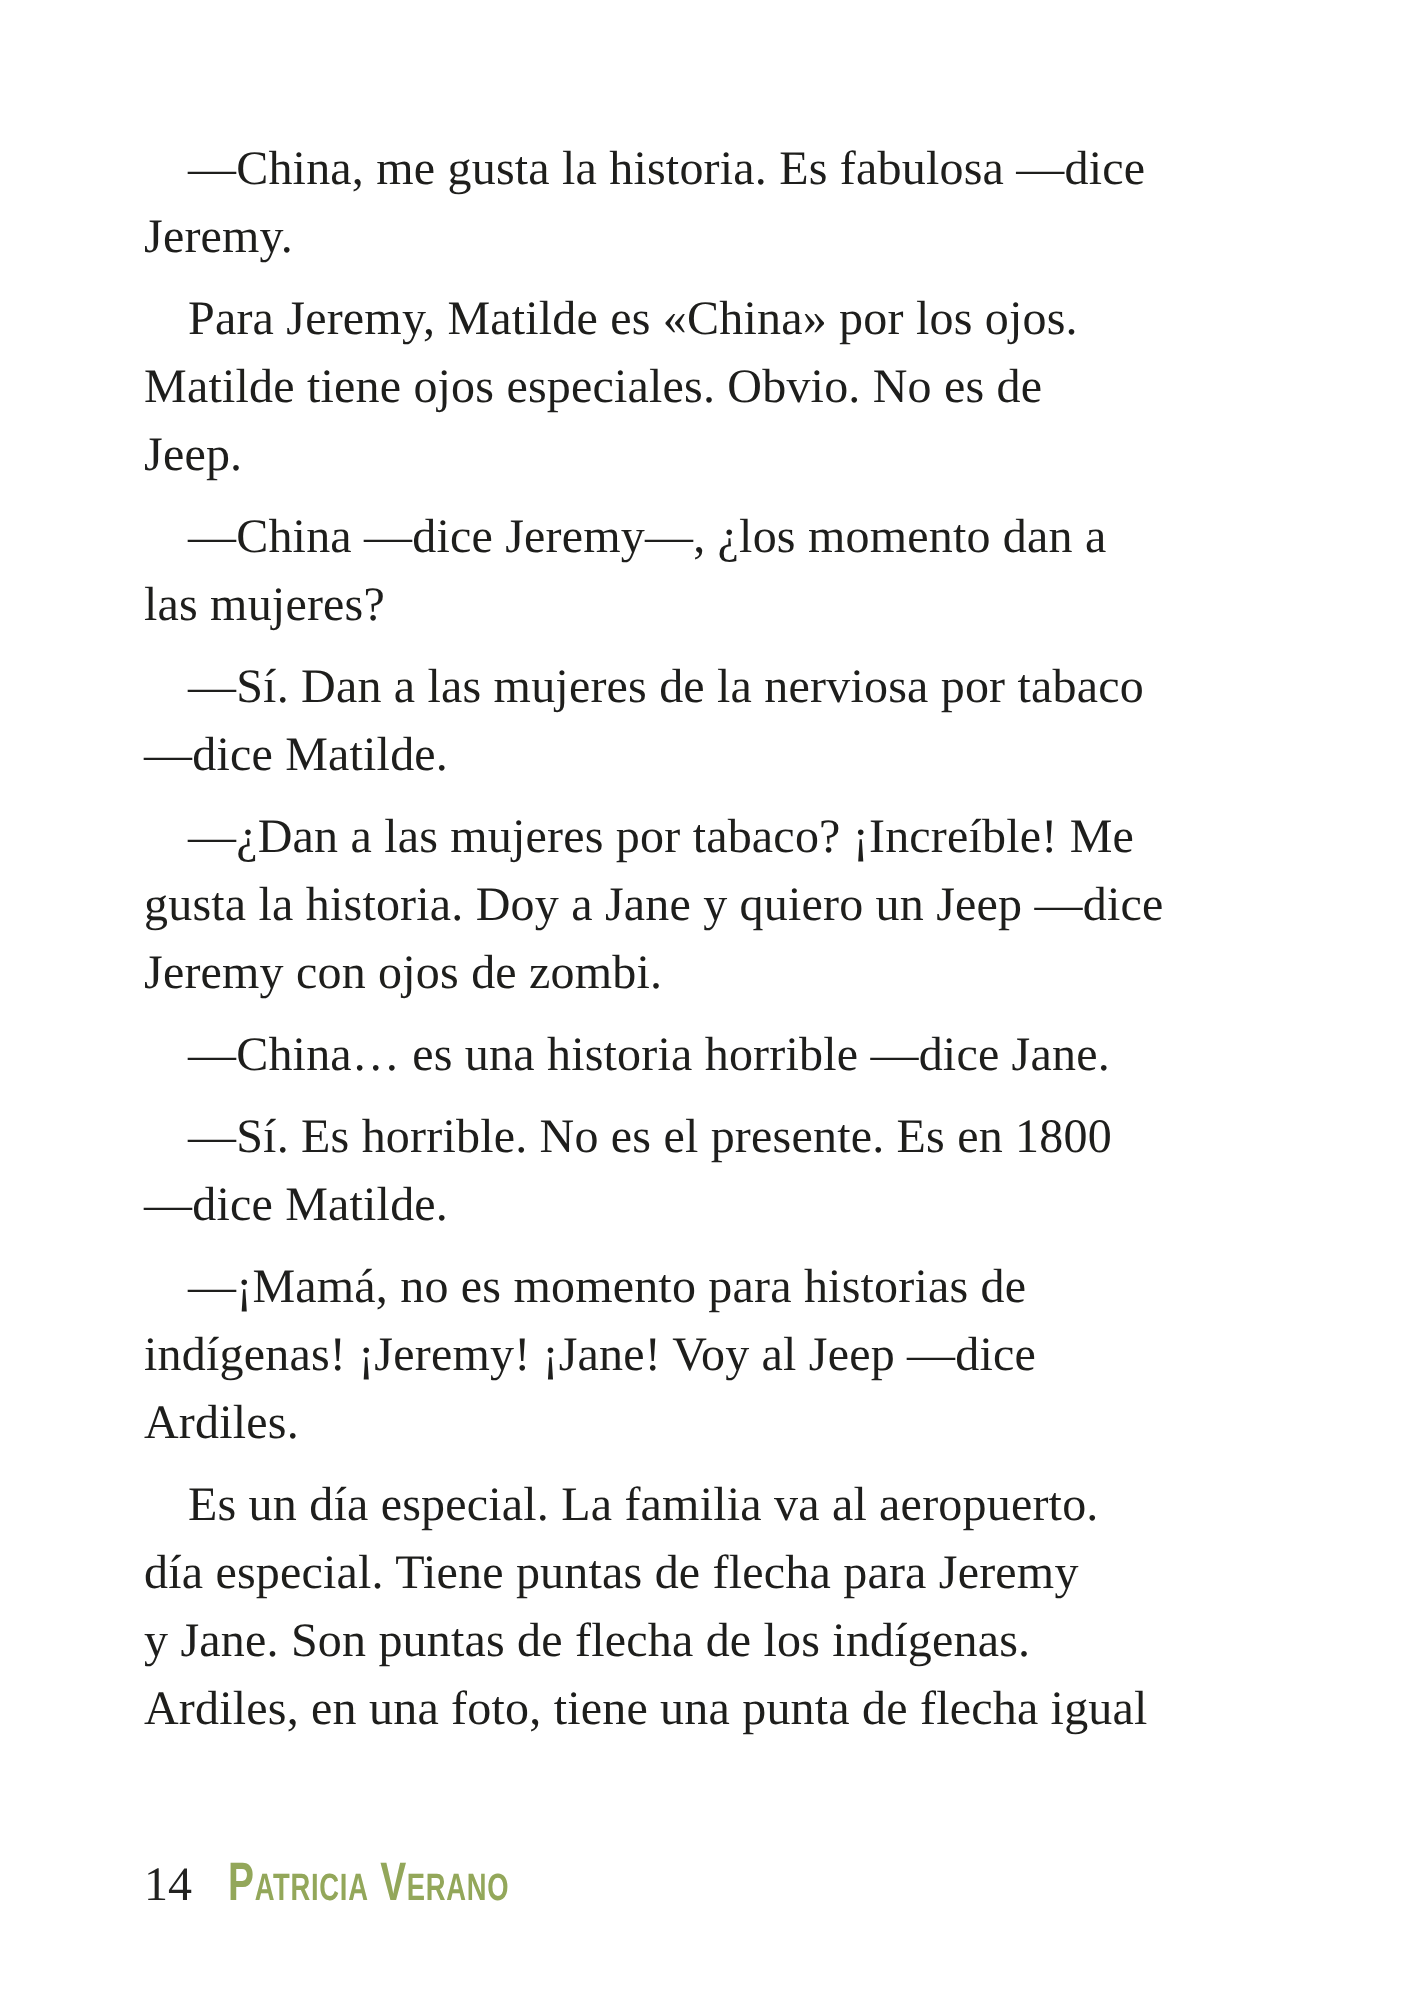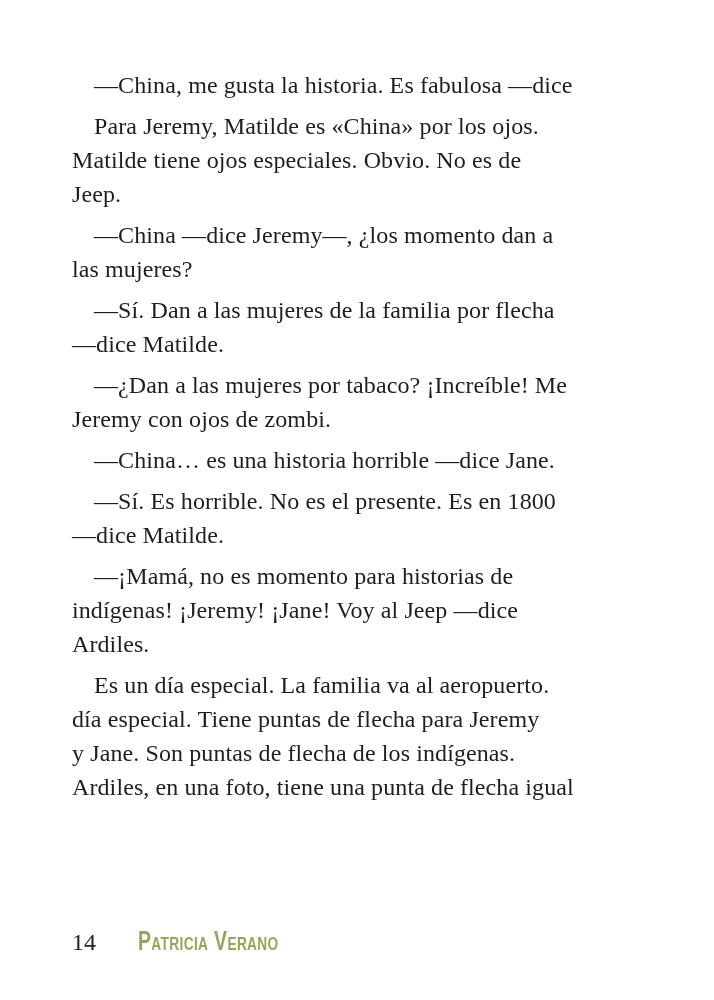--- a/index.html
+++ b/index.html
@@ -34,21 +34,20 @@
   }
   .line:first-child {
     padding-left: 22px;
   }
   .page-footer {
     position: absolute;
     left: 72px;
     top: 928px;
     display: flex;
     align-items: baseline;
-    gap: 24px;
   }
   .page-number {
     font-size: 24px;
     color: #222220;
   }
   .author {
     display: inline-block;
     margin-left: 18px;
     font-family: "Liberation Sans", "DejaVu Sans", sans-serif;
     font-variant: small-caps;
@@ -62,36 +61,38 @@
   }
 </style>
 </head>
 <body>
 
 <div class="page">
 
   <main class="text-block" id="story-text">
       <p>
         <span class="line">—China, me gusta la historia. Es fabulosa —dice</span>
+        <span class="line">Jeremy.</span>
       </p>
       <p>
         <span class="line">Para Jeremy, Matilde es «China» por los ojos.</span>
         <span class="line">Matilde tiene ojos especiales. Obvio. No es de</span>
         <span class="line">Jeep.</span>
       </p>
       <p>
         <span class="line">—China —dice Jeremy—, ¿los momento dan a</span>
         <span class="line">las mujeres?</span>
       </p>
       <p>
-        <span class="line">—Sí. Dan a las mujeres de la familia por flecha</span>
+        <span class="line">—Sí. Dan a las mujeres de la nerviosa por tabaco</span>
         <span class="line">—dice Matilde.</span>
       </p>
       <p>
         <span class="line">—¿Dan a las mujeres por tabaco? ¡Increíble! Me</span>
+        <span class="line">gusta la historia. Doy a Jane y quiero un Jeep —dice</span>
         <span class="line">Jeremy con ojos de zombi.</span>
       </p>
       <p>
         <span class="line">—China… es una historia horrible —dice Jane.</span>
       </p>
       <p>
         <span class="line">—Sí. Es horrible. No es el presente. Es en 1800</span>
         <span class="line">—dice Matilde.</span>
       </p>
       <p>

